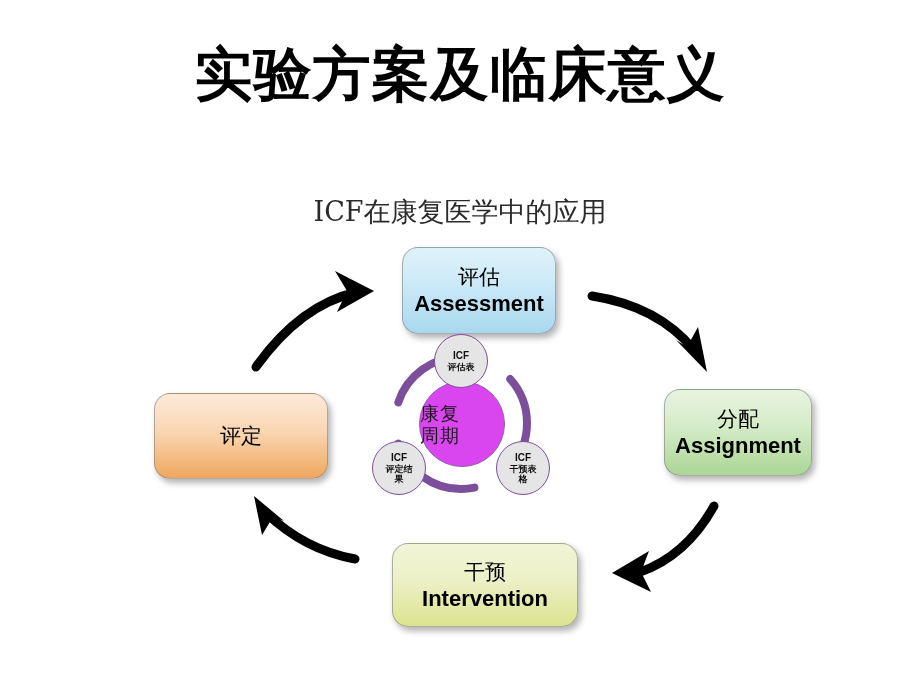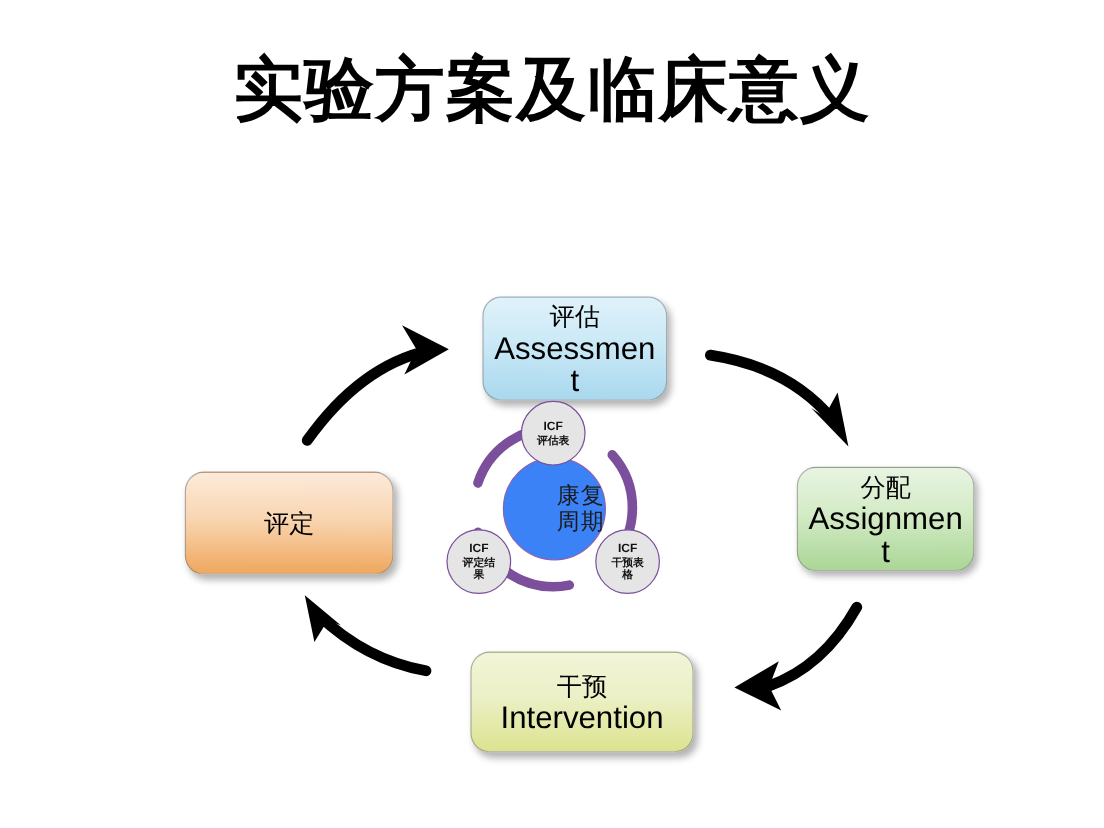--- a/index.html
+++ b/index.html
@@ -84,23 +84,23 @@
   }
   .node .cn {
     font-family: "DejaVu Sans", "Liberation Sans", sans-serif;
     font-size: 21px;
     line-height: 26px;
     font-weight: 400;
     color: #000;
   }
   .node .en {
     font-family: "Liberation Sans", "DejaVu Sans", sans-serif;
-    font-size: 26px;
+    font-size: 22px;
     line-height: 27px;
-    font-weight: normal;
+    font-weight: bold;
     color: #000;
     word-break: break-all;
   }
 
   #node-assessment {
     left: 402px; top: 247px; width: 154px; height: 87px;
     background: linear-gradient(to bottom, #dff2fa 0%, #cdeaf7 40%, #a9d8ee 100%);
   }
   #node-assignment {
     left: 664px; top: 389px; width: 148px; height: 87px;
@@ -124,24 +124,24 @@
     height: 170px;
   }
   .cycle svg { position: absolute; left:0; top:0; }
 
   .cycle-core {
     position: absolute;
     left: 43px; top: 43px;
     width: 84px; height: 84px;
     border-radius: 50%;
     border: 1.6px solid #8e5fae;
-    background: #3b82f6;
+    background: #d946ef;
     display: flex;
     flex-direction: column;
-    align-items: flex-end;
+    align-items: flex-start;
     justify-content: center;
   }
   .cycle-core span {
     font-family: "DejaVu Serif", "Liberation Serif", serif;
     font-size: 19px;
     line-height: 22px;
     color: #1a1a1a;
     letter-spacing: 1px;
   }
 
@@ -177,20 +177,21 @@
   #bubble-intervene { left: 120px; top: 103px; }
   #bubble-evaluate { left: -4px; top: 103px; }
 </style>
 </head>
 <body>
 
 <div class="slide">
 
   <div class="slide-title">实验方案及临床意义</div>
 
+  <div class="sub-title">ICF在康复医学中的应用</div>
 
   <div class="diagram">
 
     <svg class="arrows-svg" viewBox="0 0 920 690">
 
       <g>
         <path d="M 256 367 Q 300 305 357 292" fill="none" stroke="#000000" stroke-width="9" stroke-linecap="round"></path>
         <path d="M 335 271 L 374 291 L 337 312 L 347 291 Z" fill="#000000"></path>
       </g>
 

